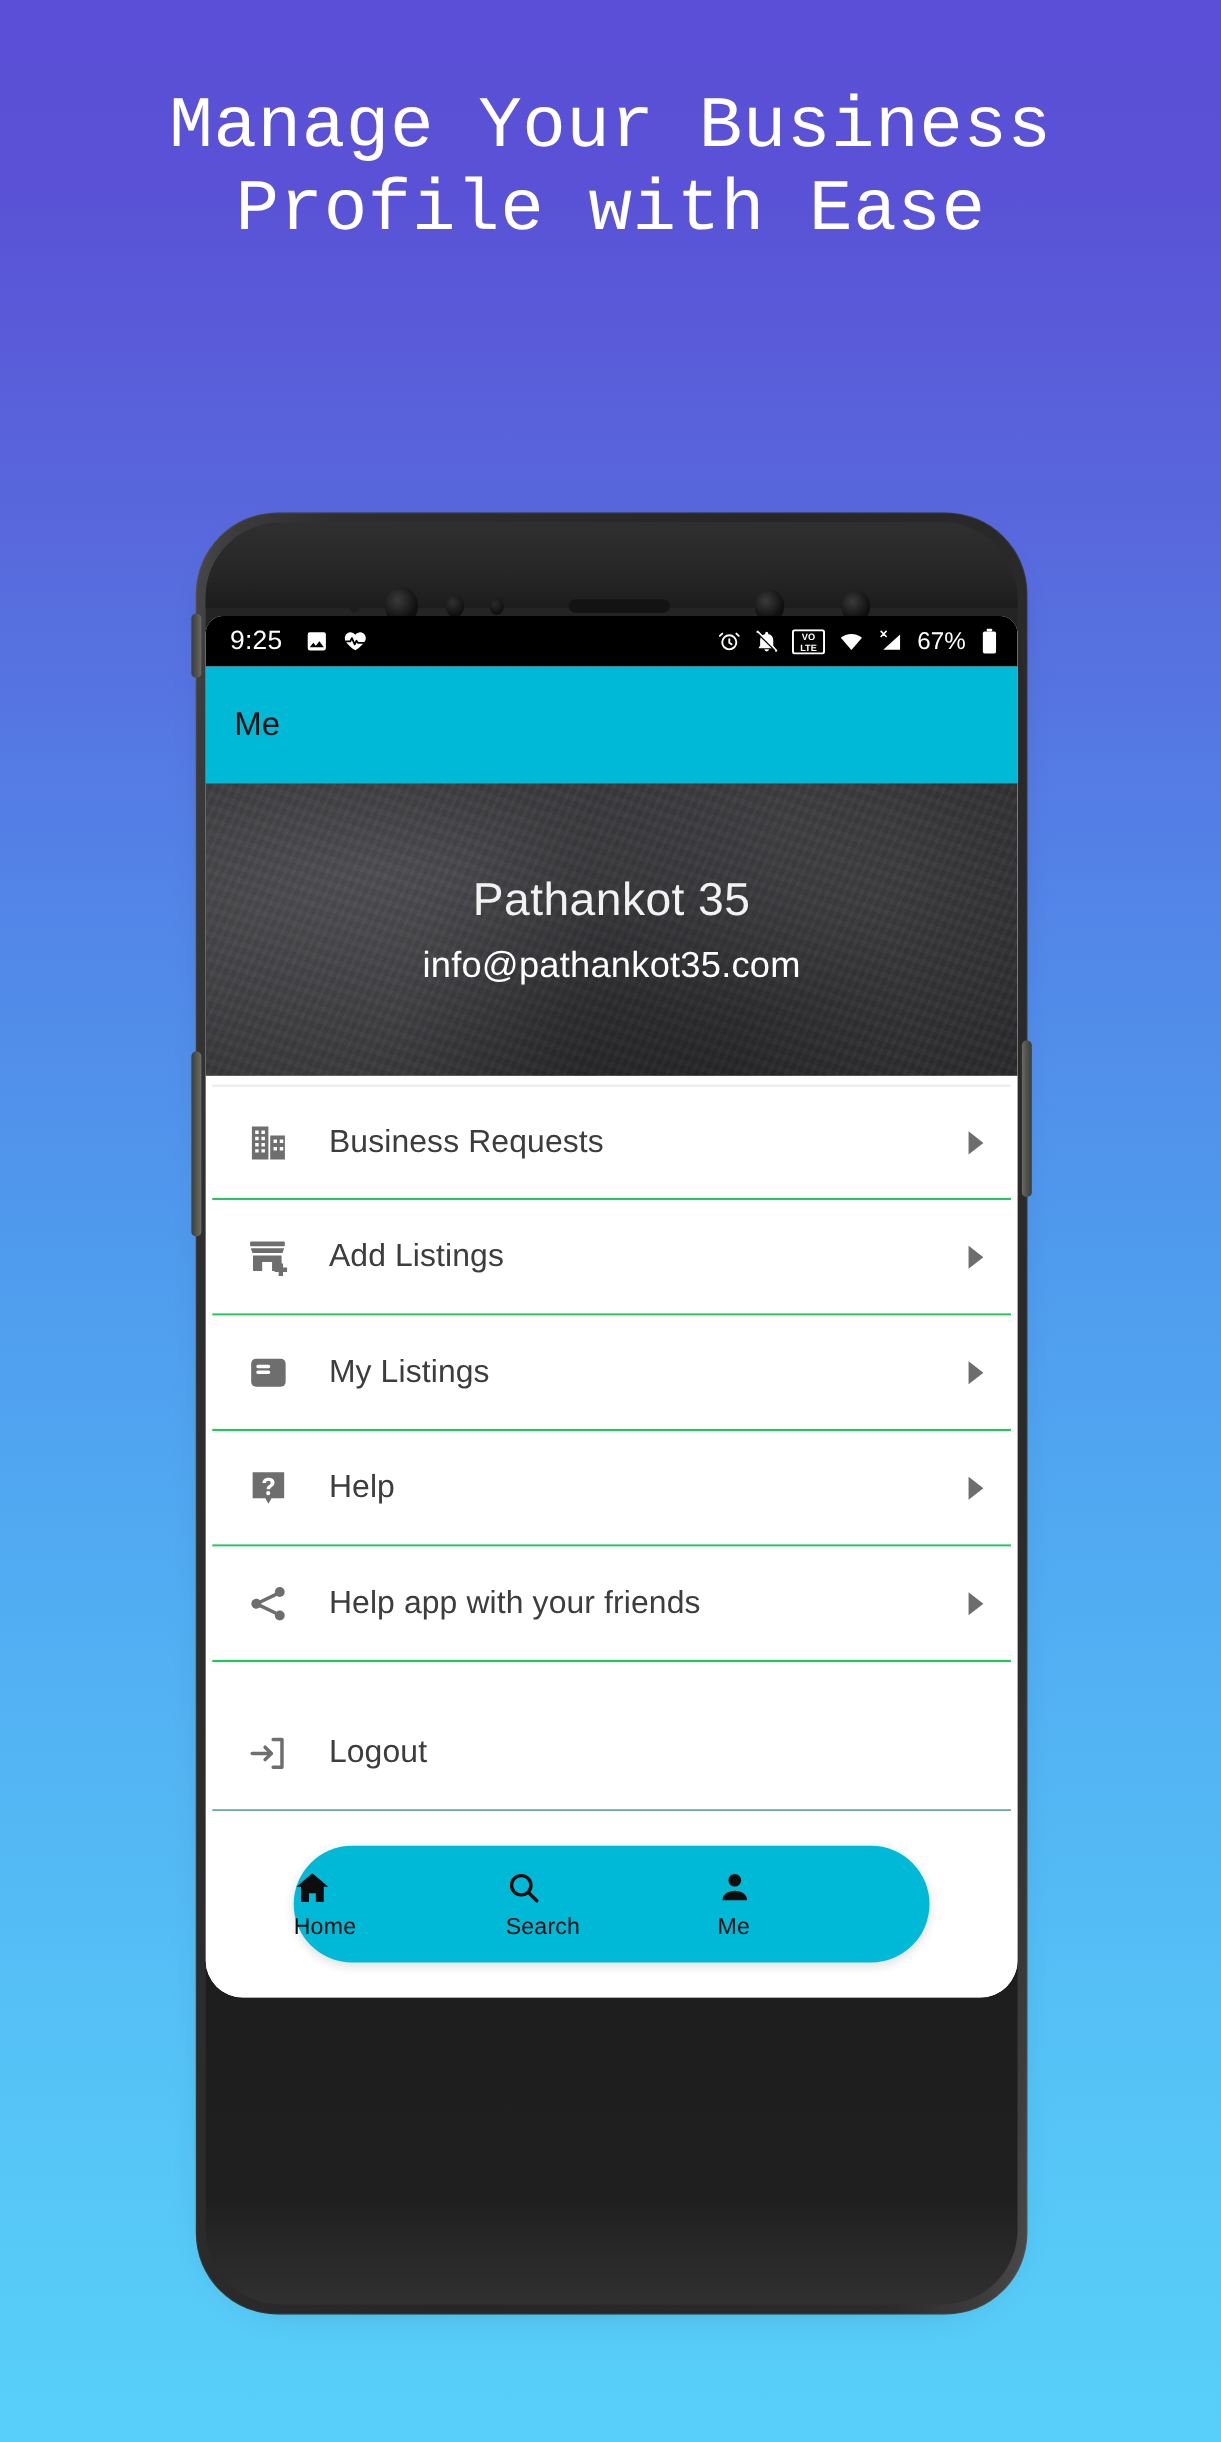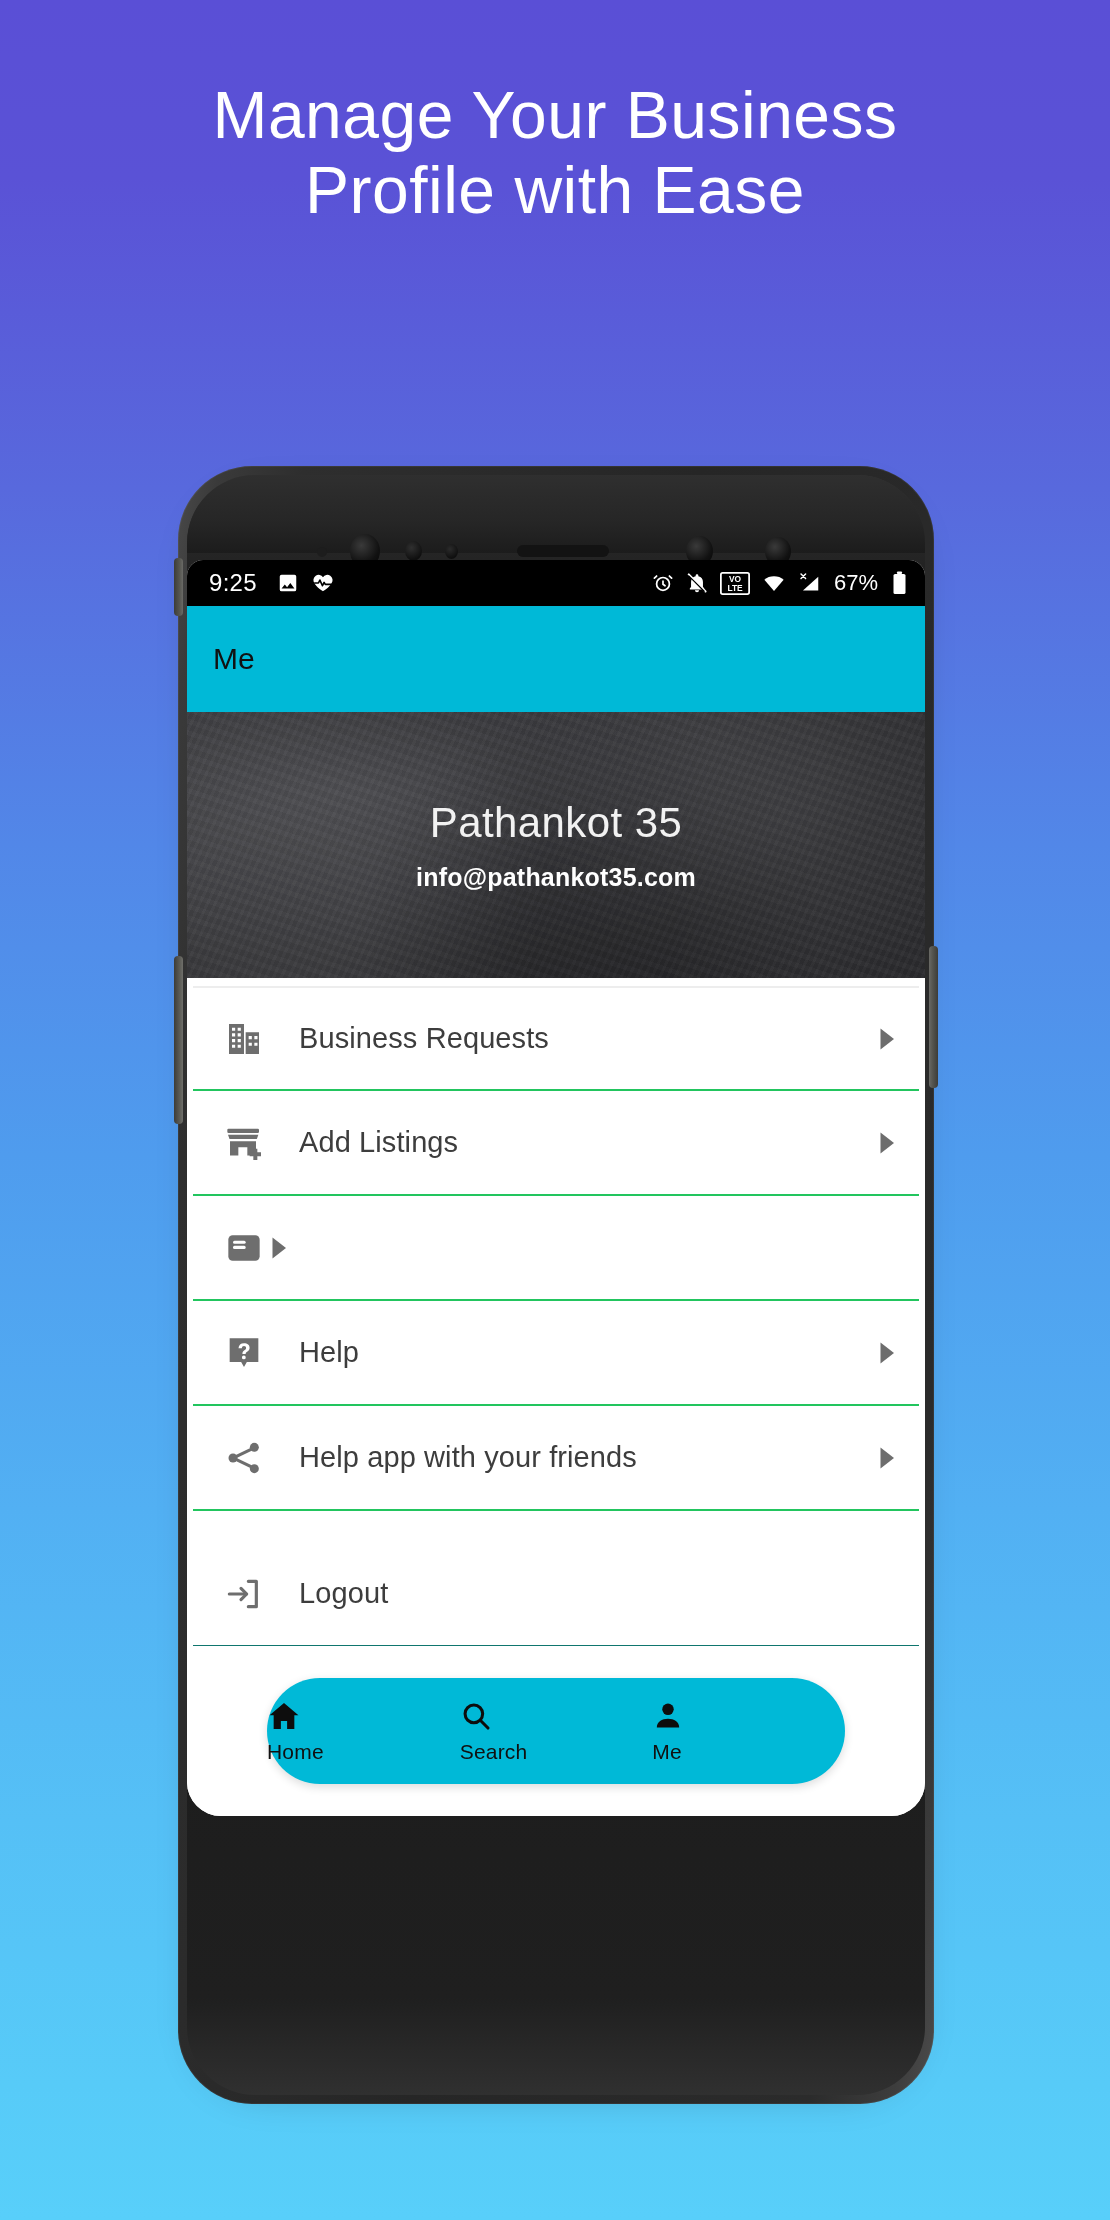--- a/index.html
+++ b/index.html
@@ -25,20 +25,21 @@
     position:absolute;
     top: 78px;
     left: 0;
     width: 1110px;
     text-align:center;
     color:#ffffff;
     font-size: 66px;
     font-weight: 400;
     line-height: 1.14;
     letter-spacing: 0.5px;
+    font-family: Liberation Mono, monospace;
   }
   .headline .hl-line { display:block; }
 
   
   .phone-wrap {
     position:absolute;
     left: 178px;
     top: 466px;
     width: 756px;
     height: 1640px;
@@ -162,21 +163,21 @@
       radial-gradient(circle at 55% 85%, rgba(0,0,0,0.16) 0 18%, transparent 50%);
     pointer-events:none;
   }
   .profile-name {
     position:relative; z-index:2;
     font-size: 42px; color:#f2f2f2; font-weight:400; letter-spacing:0.4px;
     margin-bottom: 16px;
   }
   .profile-email {
     position:relative; z-index:2;
-    font-size: 25px; color:#ffffff; font-weight:700; letter-spacing:0.2px;
+    font-size: 33px; color:#ffffff; font-weight:400; letter-spacing:0.2px;
   }
 
   
   .menu-list {
     background:#ffffff;
     padding: 8px 6px 0 6px;
   }
   .menu-item {
     display:flex;
     align-items:center;
@@ -356,20 +357,21 @@
         </div>
 
         <div class="menu-item">
           <span class="mi-icon">
             <svg width="40" height="40" viewBox="0 0 24 24" fill="#6e6e6e">
               <rect x="2.6" y="4.4" width="18.8" height="15.2" rx="2.6"></rect>
               <rect x="5.4" y="7.6" width="7.6" height="1.9" rx="0.9" fill="#fff"></rect>
               <rect x="5.4" y="10.7" width="7.6" height="1.9" rx="0.9" fill="#fff"></rect>
             </svg>
           </span>
+          <span class="mi-label">My Listings</span>
           <span class="mi-arrow">
             <svg width="20" height="24" viewBox="0 0 12 16" fill="#6d6d6d">
                 <path d="M1 1l9 7-9 7V1z"></path>
               </svg>
           </span>
         </div>
 
         <div class="menu-item">
           <span class="mi-icon">
             <svg width="40" height="40" viewBox="0 0 24 24" fill="#6e6e6e">

